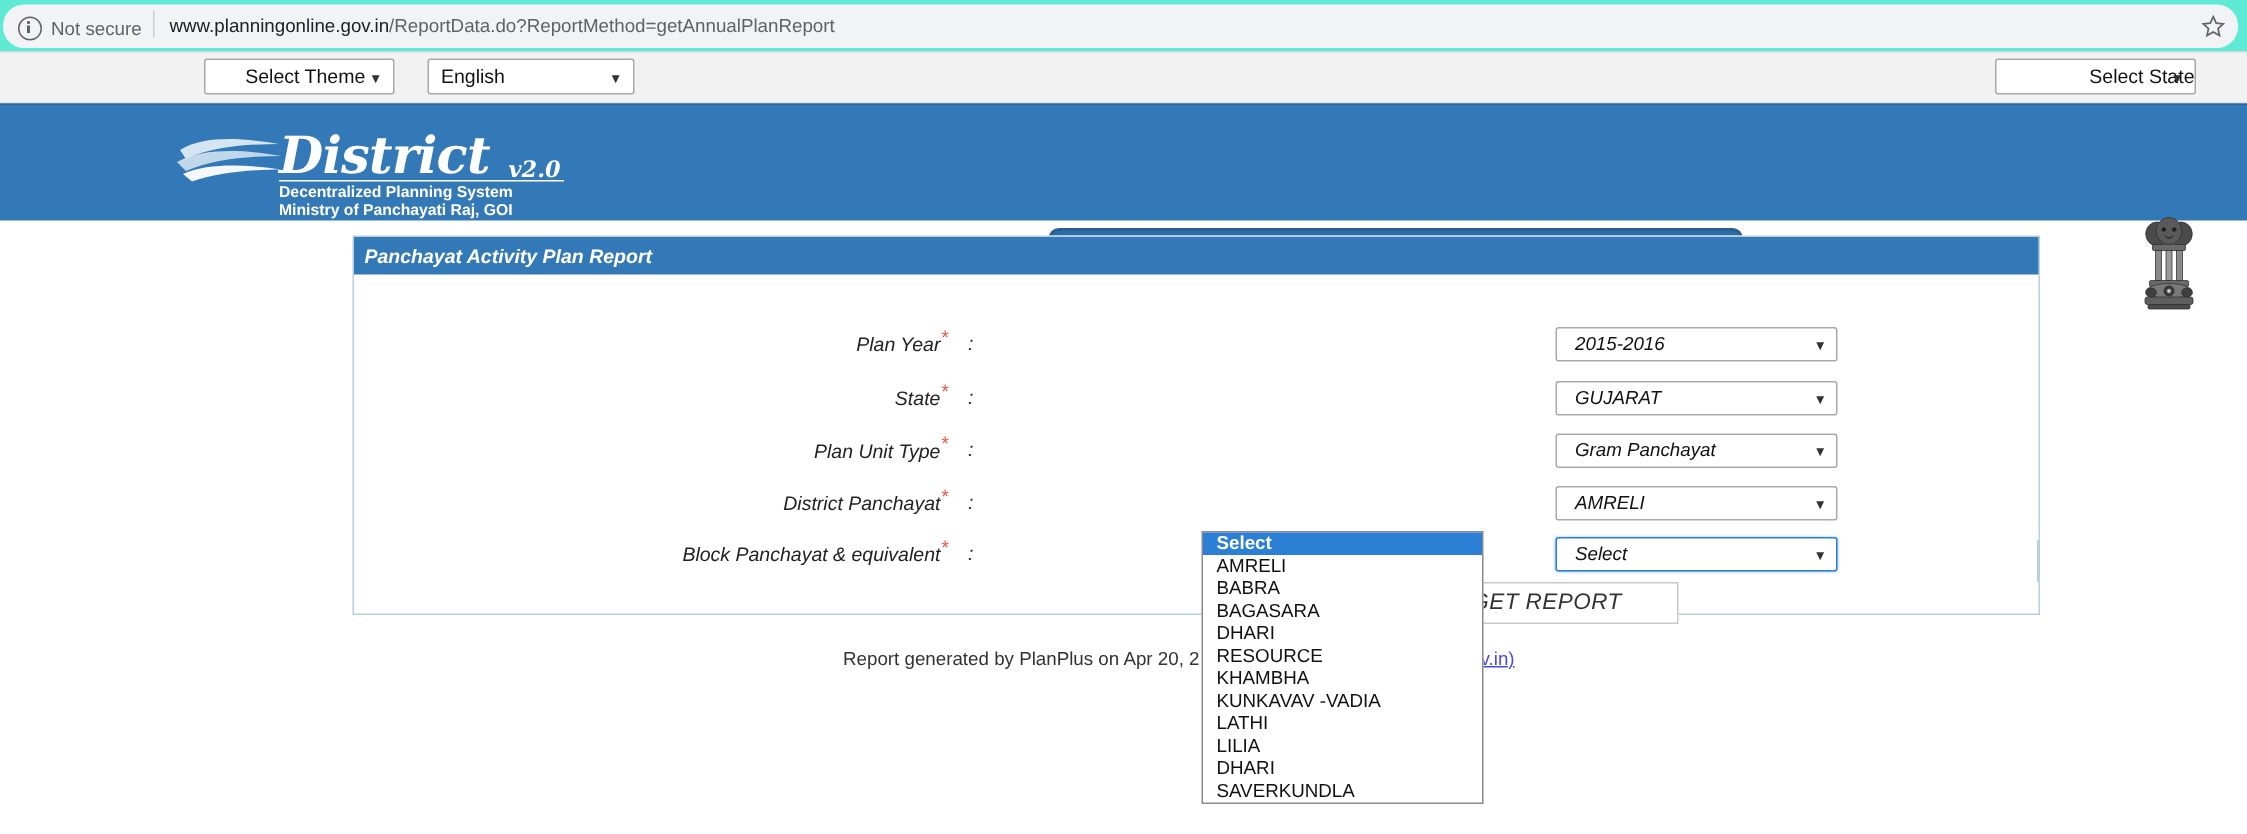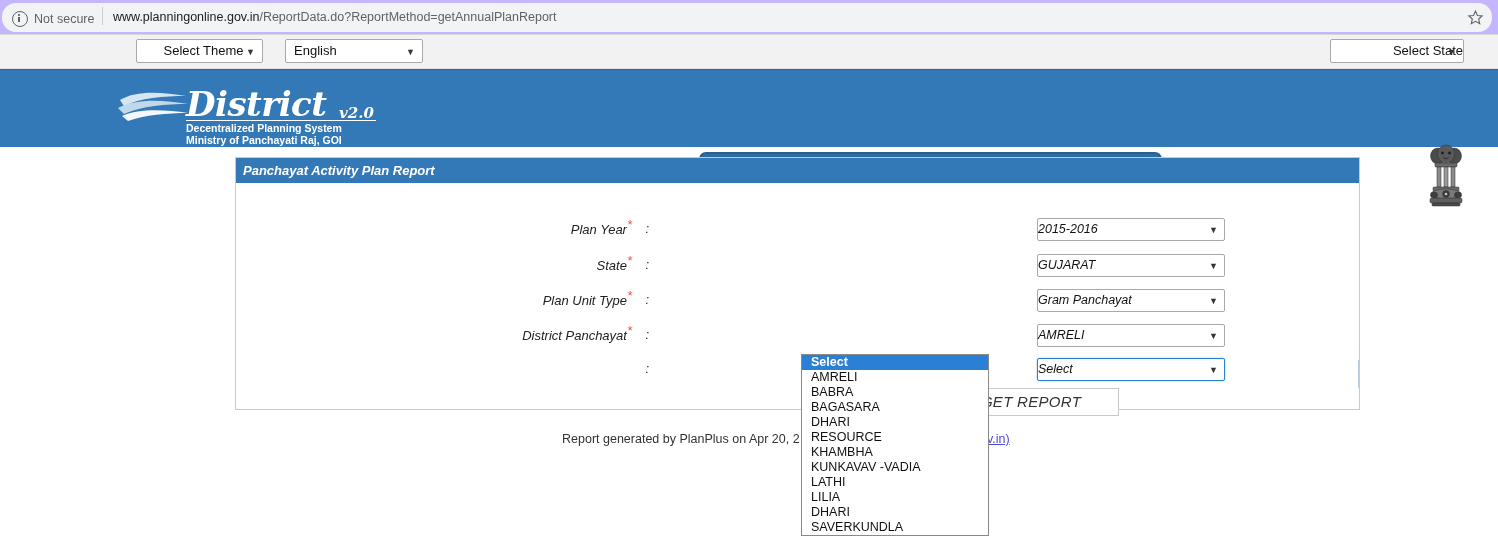--- a/index.html
+++ b/index.html
@@ -15,21 +15,21 @@
     overflow: hidden;
     background: #ffffff;
   }
 
   
   .browser-bar {
     position: absolute;
     top: 0; left: 0;
     width: 1498px;
     height: 35px;
-    background: #c4b5fd;
+    background: #5eead4;
     border-bottom: 1px solid #d6d6d6;
     box-sizing: border-box;
   }
   .omnibox {
     position: absolute;
     top: 3px; left: 2px;
     width: 1490px; height: 29px;
     background: #f1f3f4;
     border-radius: 14px;
   }
@@ -280,21 +280,21 @@
     position: absolute;
     left: 801px; top: 0;
     width: 188px; height: 23px;
     background: #ffffff;
     border: 1px solid #a9a9a9;
     border-radius: 2px;
     box-sizing: border-box;
     font-size: 12.5px;
     color: #111;
     line-height: 21px;
-    padding-left: 0;
+    padding-left: 12px;
     cursor: default;
   }
   .fselect .caret {
     position: absolute;
     right: 6px; top: 0;
     font-size: 9px;
     line-height: 22px;
     color: #333;
   }
   .fselect.focused {
@@ -477,20 +477,21 @@
       <div class="frow" style="top:141px">
         <div class="flabel"><span>District Panchayat</span><span class="req">*</span></div>
         <div class="colon">:</div>
         <div class="fselect">
           <span>AMRELI</span>
           <span class="caret">▼</span>
         </div>
       </div>
 
       <div class="frow" style="top:175px">
+        <div class="flabel"><span>Block Panchayat &amp; equivalent</span><span class="req">*</span></div>
         <div class="colon">:</div>
         <div class="fselect focused">
           <span>Select</span>
           <span class="caret">▼</span>
         </div>
       </div>
 
       <div class="get-report-wrap">
         <div class="get-report-btn">GET REPORT</div>
       </div>

